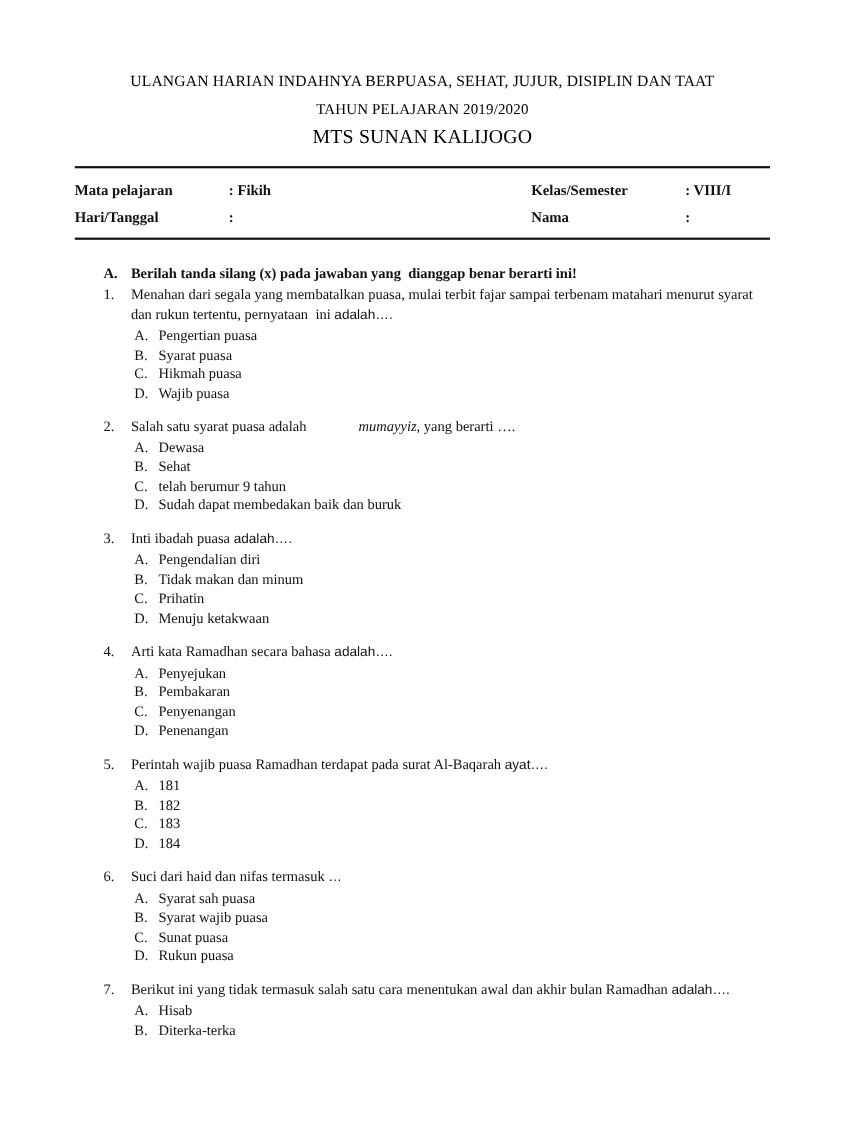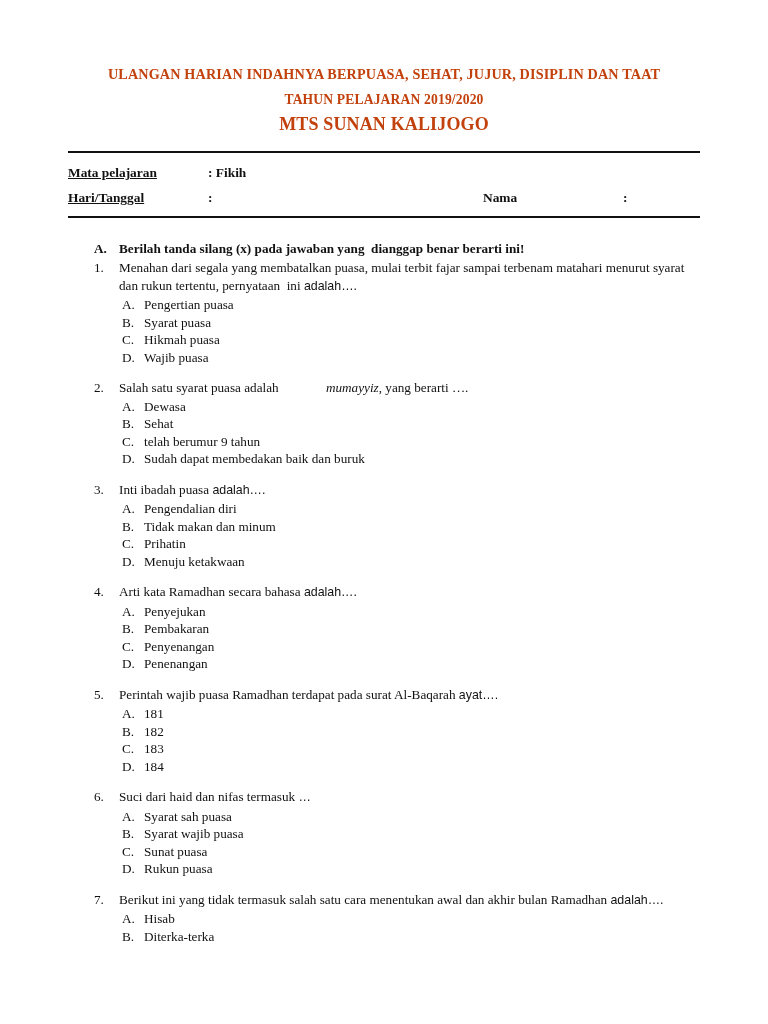--- a/index.html
+++ b/index.html
@@ -24,25 +24,25 @@
     padding: 0;
     box-sizing: border-box;
   }
 
   
   .title-block {
     margin-top: 62px;
     text-align: center;
   }
   .title-line {
-    font-weight: bold;
+    font-weight: normal;
     font-size: 14.2px;
     letter-spacing: 0.15px;
     line-height: 25px;
-    color: #c2410c;
+    color: #000000;
     white-space: nowrap;
   }
   .title-line.l1 { font-size: 14.2px; }
   .title-line.l2 { font-size: 13.6px; }
   .title-line.l3 { font-size: 18px; }
 
   
   .ident {
     margin: 14px 68px 0 68px;
     border-top: 2.5px solid #111;
@@ -53,21 +53,21 @@
     display: flex;
     align-items: baseline;
     line-height: 25px;
   }
   .ident-left  { width: 415px; flex: 0 0 415px; display: flex; }
   .ident-right { flex: 1 1 auto; display: flex; }
   .ident-label {
     font-weight: bold;
     font-size: 13.4px;
   }
-  .lbl-w1 { width: 140px; flex: 0 0 140px; text-decoration: underline; }
+  .lbl-w1 { width: 140px; flex: 0 0 140px; }
   .lbl-w2 { width: 140px; flex: 0 0 140px; }
   .ident-value {
     font-weight: bold;
     font-size: 13.4px;
     white-space: pre;
   }
 
   
   .body-area {
     margin: 22px 68px 0 68px;
@@ -135,20 +135,24 @@
     <div class="title-line l2">TAHUN PELAJARAN 2019/2020</div>
     <div class="title-line l3">MTS SUNAN KALIJOGO</div>
   </div>
 
   <div class="ident">
     <div class="ident-row">
       <div class="ident-left">
         <span class="ident-label lbl-w1">Mata pelajaran</span>
         <span class="ident-value">: Fikih</span>
       </div>
+      <div class="ident-right">
+        <span class="ident-label lbl-w2">Kelas/Semester</span>
+        <span class="ident-value">: VIII/I</span>
+      </div>
     </div>
     <div class="ident-row">
       <div class="ident-left">
         <span class="ident-label lbl-w1">Hari/Tanggal</span>
         <span class="ident-value">:</span>
       </div>
       <div class="ident-right">
         <span class="ident-label lbl-w2">Nama</span>
         <span class="ident-value">:</span>
       </div>

